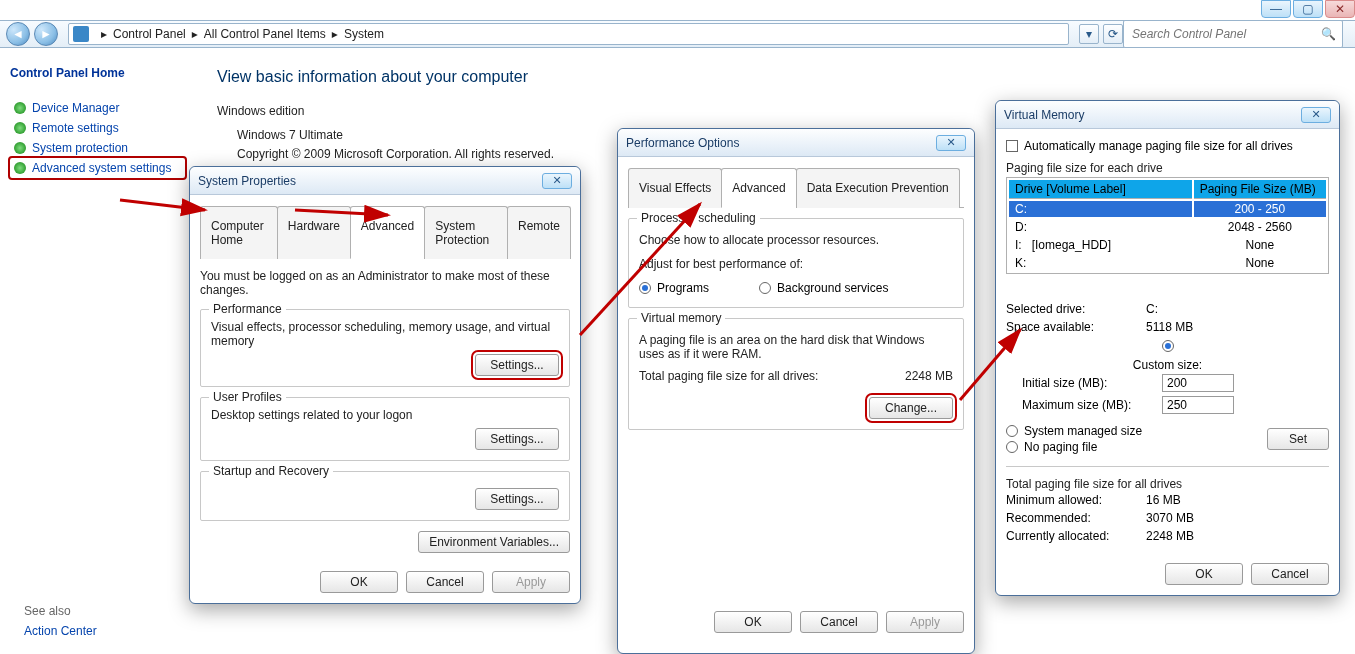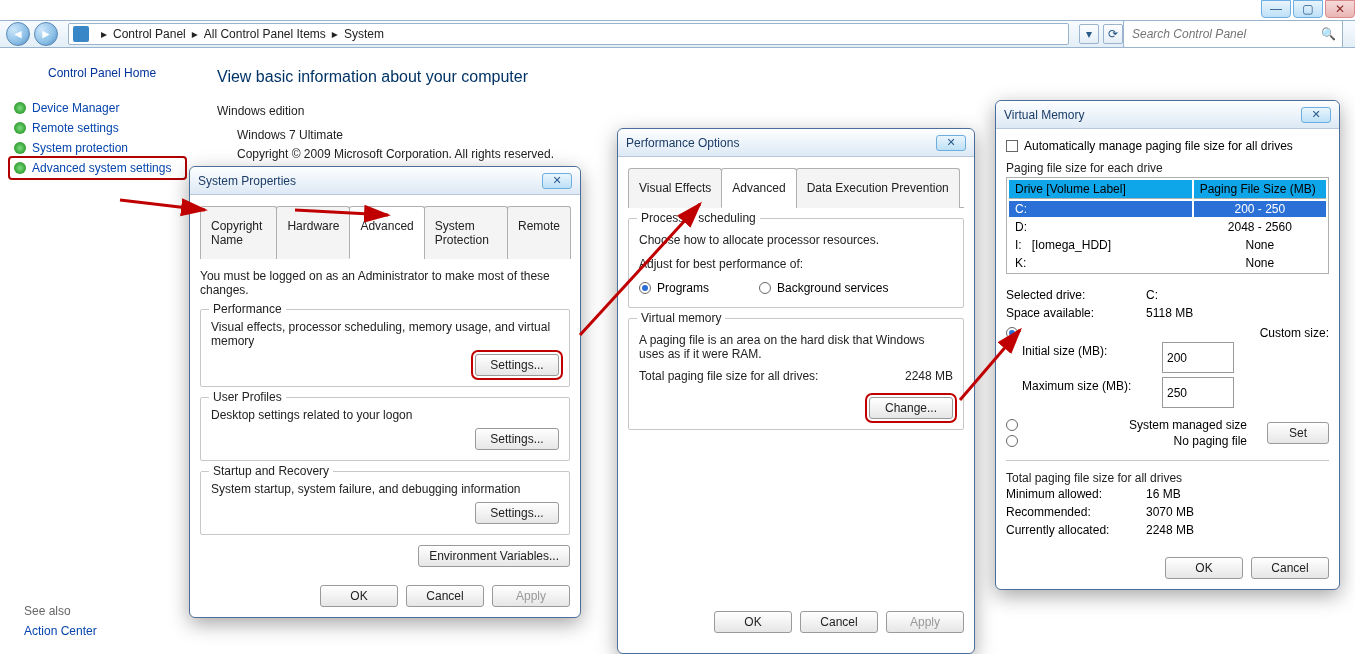--- a/index.html
+++ b/index.html
@@ -25,21 +25,21 @@
   .bc-icon { width:16px; height:16px; background:#3a87c7; border-radius:2px; margin-right:6px; display:inline-block;}
   .bc-controls{display:flex;align-items:center;gap:4px;margin-left:4px;}
   .bc-btn{width:20px;height:20px;border:1px solid #99b4cc;border-radius:2px;background:linear-gradient(#fdfeff,#e4eef7);display:inline-flex;align-items:center;justify-content:center;color:#2a5a8a;}
   .searchbox { width: 220px; height: 28px; border:1px solid #99b4cc; border-radius:2px; background:#fff;
                display:flex; align-items:center; padding:0 6px; margin-right:6px;}
   .searchbox input { flex:1; border:0; outline:0; color:#888; font-style:italic;}
   .searchbox .sicon{color:#2a5a8a;}
 
   
   .leftpanel { position: absolute; top: 48px; left: 0; width: 195px; bottom: 0; padding: 18px 10px; }
-  .leftpanel .home { color: #003399; font-weight: normal; margin-bottom: 18px; display:block;margin-left:38px;}
+  .leftpanel .home { color: #003399; font-weight: bold; margin-bottom: 18px; display:block;}
   .leftpanel .item { display:flex; align-items:center; gap:6px; color:#0645ad; padding:3px 4px; border-radius:2px; }
   .leftpanel .item .bullet{width:12px;height:12px;border-radius:50%;background:radial-gradient(circle,#7fdc7f 0%,#3ca83c 60%,#1e7a1e 100%);}
   .leftpanel .item.sel { outline:2px solid #b00000; outline-offset:0; }
   .seealso{position:absolute;bottom:16px;left:24px;}
   .seealso .hdr{color:#666;margin-bottom:6px;}
   .seealso .lnk{color:#0645ad;}
 
   
   .maincontent { position: absolute; top: 48px; left: 195px; right: 0; bottom: 0; padding: 20px 22px; }
   .maincontent h1 { color:#003366; font-size:16px; font-weight:normal; margin:0 0 18px 0; }
@@ -70,26 +70,26 @@
   
   .hl { outline:2px solid #c00000; outline-offset:2px; }
 
   
   .drive-table { width:100%; border:1px solid #b0b0b0; }
   .drive-table th { text-align:left; font-weight:normal; background:#0ea5e9; padding:2px 6px; border-bottom:1px solid #b0b0b0;}
   .drive-table td { padding:1px 6px; }
   .drive-table tr.sel td { background:#2a70d6; color:#fff; }
   .kv{display:flex;gap:10px;line-height:1.5;}
   .kv .k{width:130px;}
-  .radio{display:flex;align-items:center;gap:6px;margin:2px 0;justify-content:space-between;}
+  .radio{display:flex;align-items:center;gap:6px;margin:2px 0;}
   .radio .dot{width:12px;height:12px;border:1px solid #666;border-radius:50%;display:inline-flex;align-items:center;justify-content:center;}
   .radio.sel .dot::after{content:"";width:6px;height:6px;background:#2a70d6;border-radius:50%;}
   .chk{display:flex;align-items:center;gap:6px;}
   .chk .box{width:12px;height:12px;border:1px solid #666;background:#fff;}
-  .ninput{width:72px;height:31px;border:1px solid #9a9a9a;padding:0 4px;background:#fff;}
+  .ninput{width:72px;height:18px;border:1px solid #9a9a9a;padding:0 4px;background:#fff;}
   .divider{height:1px;background:#c8c8c8;margin:10px 0;}
 
   
   .arrow { position:absolute; pointer-events:none; }
 </style>
 </head>
 <body>
 
 <div class="window-chrome">
   <div class="chrome-btn">—</div>
@@ -152,21 +152,21 @@
   </div>
 </div>
 
 <div class="dialog" style="left:189px; top:166px; width:392px;">
   <div class="titlebar">
     <span>System Properties</span>
     <div class="close">✕</div>
   </div>
   <div class="body">
     <div class="tabstrip">
-      <div class="tab">Copyright Name</div>
+      <div class="tab">Computer Home</div>
       <div class="tab">Hardware</div>
       <div class="tab active">Advanced</div>
       <div class="tab">System Protection</div>
       <div class="tab">Remote</div>
     </div>
     <div class="txt" style="margin-bottom:12px;">You must be logged on as an Administrator to make most of these changes.</div>
 
     <div class="groupbox">
       <span class="legend">Performance</span>
       <div class="txt">Visual effects, processor scheduling, memory usage, and virtual memory</div>
@@ -178,21 +178,20 @@
     <div class="groupbox">
       <span class="legend">User Profiles</span>
       <div class="txt">Desktop settings related to your logon</div>
       <div class="btn-row">
           <div class="btn">Settings...</div>
         </div>
     </div>
 
     <div class="groupbox">
       <span class="legend">Startup and Recovery</span>
-      <div class="txt">System startup, system failure, and debugging information</div>
       <div class="btn-row">
           <div class="btn">Settings...</div>
         </div>
     </div>
 
     <div class="btn-row">
         <div class="btn" style="min-width:140px;">Environment Variables...</div>
       </div>
   </div>
   <div class="dlg-footer">
@@ -279,32 +278,32 @@
         <td><span>I:</span>&nbsp;&nbsp;&nbsp;<span>[Iomega_HDD]</span></td>
         <td style="text-align:center;">None</td>
       </tr>
       <tr>
         <td><span>K:</span> <span></span></td>
         <td style="text-align:center;">None</td>
       </tr>
     </tbody>
       </table>
 
-    <div style="margin-top:12px;">
+    <div style="margin-top:26px;">
       <div class="kv">
           <span class="k">Selected drive:</span>
           <span>C:</span>
         </div>
       <div class="kv">
           <span class="k">Space available:</span>
           <span>5118 MB</span>
         </div>
     </div>
 
-    <div class="radio sel" style="margin-top:4px;">
+    <div class="radio sel" style="margin-top:4px;flex-direction:column;">
       <span class="dot"></span>
       <span>Custom size:</span>
     </div>
     <div class="kv" style="margin-left:16px;">
       <span class="k">Initial size (MB):</span>
       <input class="ninput" value="200" style="">
     </div>
     <div class="kv" style="margin-left:16px;margin-top:4px;">
       <span class="k">Maximum size (MB):</span>
       <input class="ninput" value="250" style="">

